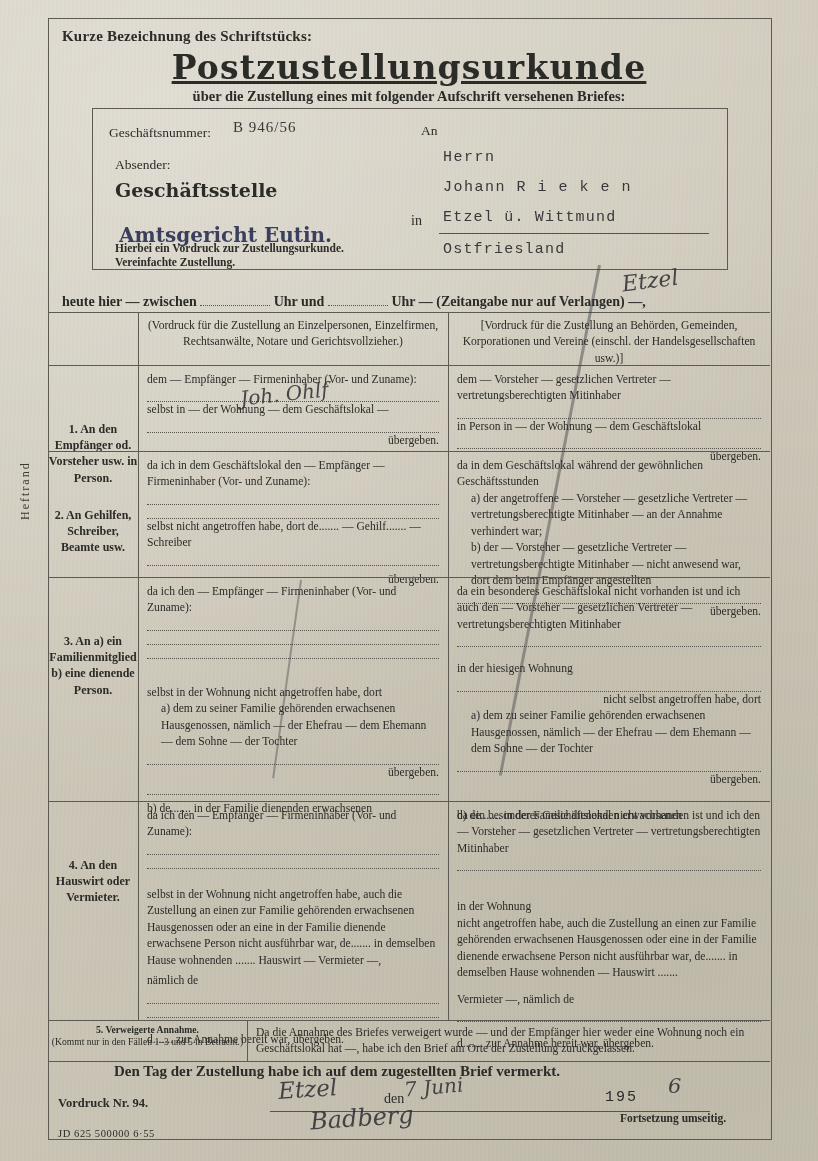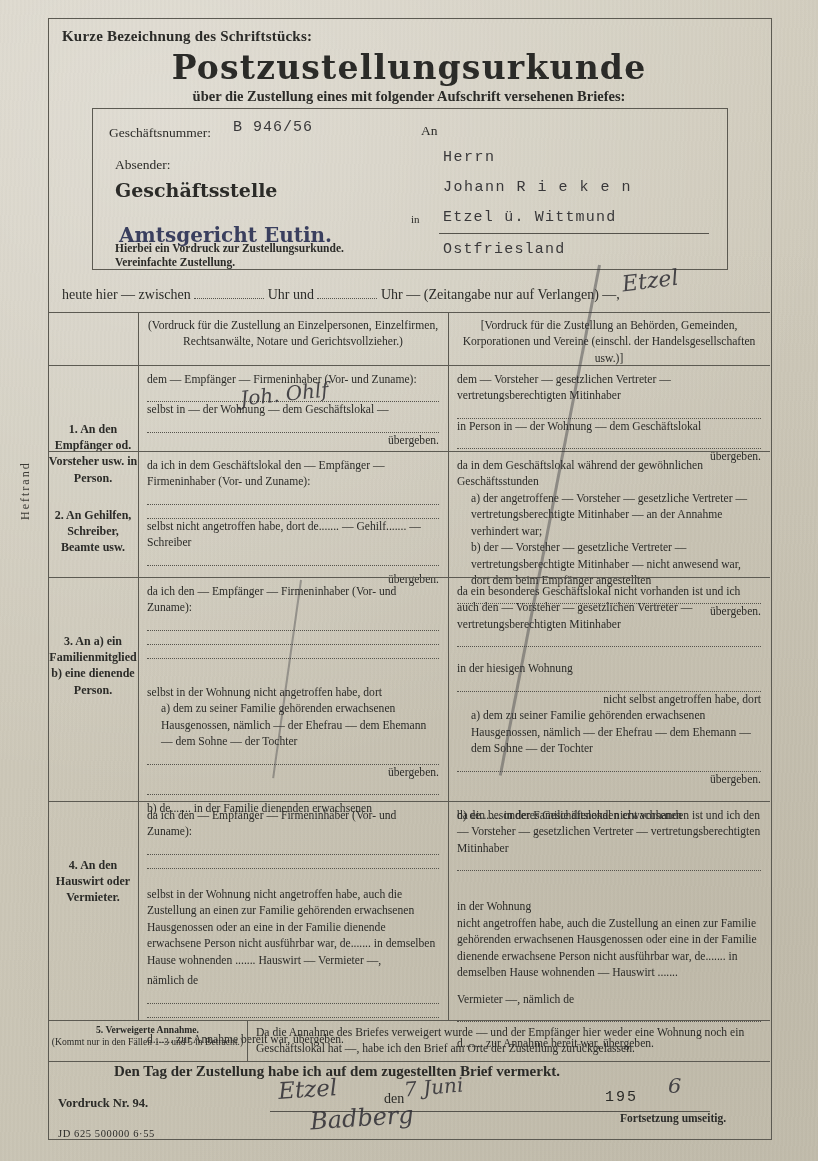--- a/index.html
+++ b/index.html
@@ -37,53 +37,54 @@
   }
 
   .hdr-label{
     position:absolute;left:62px;top:28px;
     font-size:15px;font-weight:bold;letter-spacing:.2px;
   }
   .title{
     position:absolute;left:48px;top:48px;width:722px;text-align:center;
     font-size:33px;font-weight:bold;letter-spacing:1.2px;
     font-family:"DejaVu Serif", serif;
+    text-decoration:underline;
   }
   .subtitle{
     position:absolute;left:48px;top:88px;width:722px;text-align:center;
     font-size:14.5px;font-weight:bold;
   }
 
   
   .addr{
     position:absolute;left:92px;top:108px;width:634px;height:160px;
     border:1px solid #5c5a52;
   }
   .addr .left{position:absolute;left:0;top:0;width:300px;height:160px;}
   .addr .right{position:absolute;left:300px;top:0;width:334px;height:160px;}
   .lbl{font-size:13.5px;}
   .gesch-nr{position:absolute;left:16px;top:16px;}
-  .gesch-val{position:absolute;left:140px;top:10px;font-family:Liberation Mono, monospace;font-size:15px;letter-spacing:1px;color:#39383a;}
+  .gesch-val{position:absolute;left:140px;top:10px;font-family:Liberation Serif, serif;font-size:15px;letter-spacing:1px;color:#39383a;}
   .absender{position:absolute;left:22px;top:48px;}
   .geschst{position:absolute;left:22px;top:70px;font-size:19px;font-weight:bold;font-family:"DejaVu Serif",serif;}
   .amtsger{position:absolute;left:26px;top:114px;font-size:20px;font-weight:bold;color:#3a3f5e;font-family:"DejaVu Serif",serif;}
   .hinweis{position:absolute;left:22px;top:132px;font-size:11.5px;font-weight:bold;line-height:1.25;}
   .an{position:absolute;left:28px;top:14px;font-size:13.5px;}
   .an-herrn{position:absolute;left:50px;top:40px;font-family:"Liberation Mono",monospace;font-size:15px;letter-spacing:1.5px;color:#39383a;}
   .an-name{position:absolute;left:50px;top:70px;font-family:"Liberation Mono",monospace;font-size:15px;letter-spacing:1.5px;color:#39383a;}
-  .in-lbl{position:absolute;left:18px;top:104px;font-size:11px;}
+  .in-lbl{position:absolute;left:18px;top:104px;font-size:14px;}
   .in-val{position:absolute;left:50px;top:100px;font-family:"Liberation Mono",monospace;font-size:15px;letter-spacing:1.2px;color:#39383a;}
   .in-rule{position:absolute;left:46px;top:124px;width:270px;border-bottom:1px solid #55534c;}
   .land-val{position:absolute;left:50px;top:132px;font-family:"Liberation Mono",monospace;font-size:15px;letter-spacing:1.2px;color:#39383a;}
 
   
   .para{
     position:absolute;left:62px;top:272px;width:700px;font-size:14px;line-height:1.5;
   }
-  .para .l2{margin-top:12px;}
+  .para .l2{margin-top:19px;font-weight:bold;}
   .dots{border-bottom:1px dotted #55534c;display:inline-block;}
 
   
   .tbl{position:absolute;left:48px;top:312px;width:722px;height:708px;border-top:1px solid #5c5a52;}
   .col-a{position:absolute;left:0;top:0;width:90px;height:708px;border-right:1px solid #5c5a52;}
   .col-b{position:absolute;left:90px;top:0;width:310px;height:708px;border-right:1px solid #5c5a52;}
   .col-c{position:absolute;left:400px;top:0;width:322px;height:708px;}
   .hdrcell{font-size:11.5px;text-align:center;line-height:1.3;padding:6px 8px;}
   .rowline{position:absolute;left:0;width:722px;border-top:1px solid #5c5a52;}
   .rnum{font-size:12px;font-weight:bold;text-align:center;line-height:1.35;padding-top:8px;margin-top:48px;}

